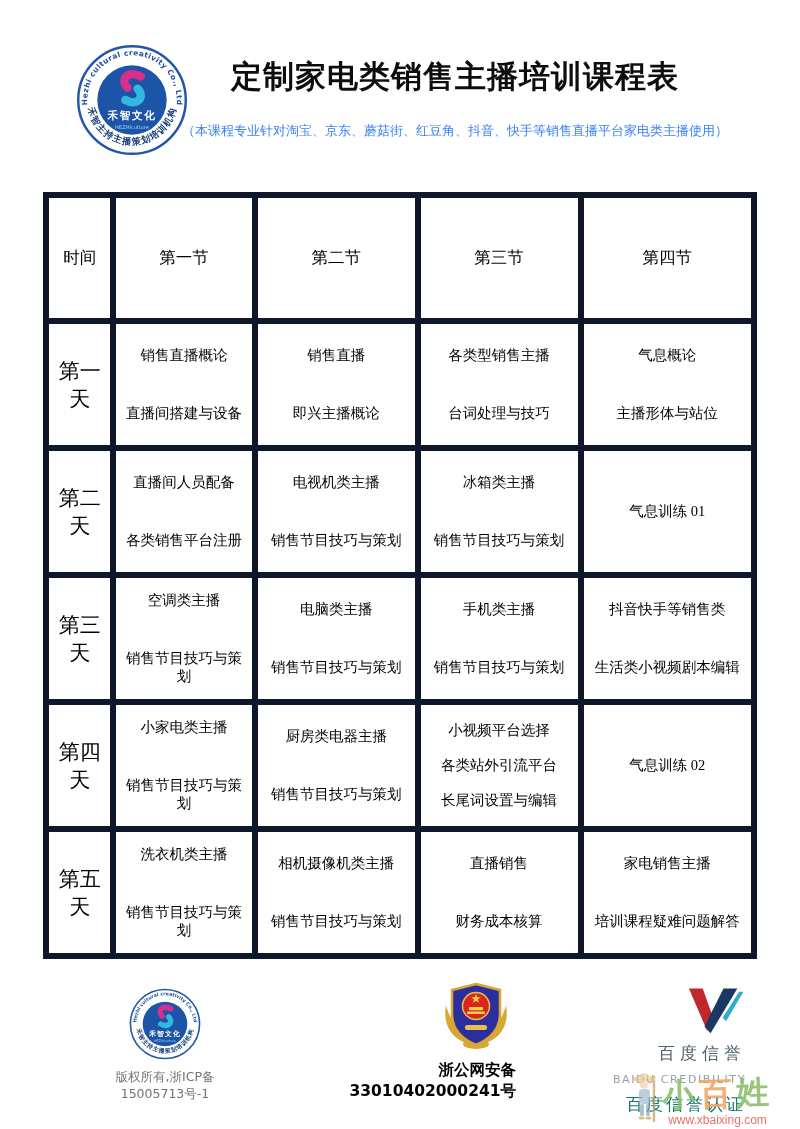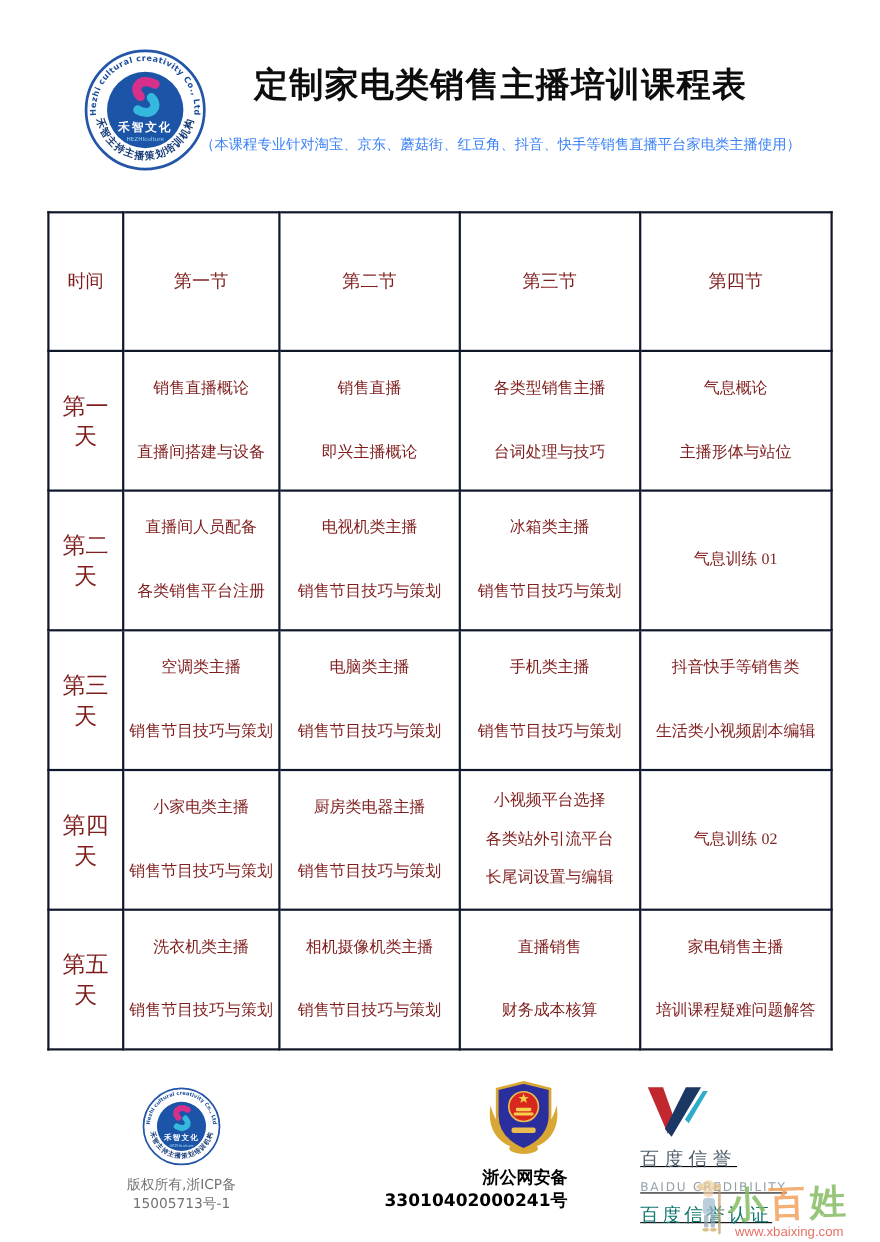--- a/index.html
+++ b/index.html
@@ -13,38 +13,38 @@
   .title-block { position:absolute; left:140px; top:56px; width:630px; text-align:center; }
   .doc-title { font-family:"Liberation Serif","DejaVu Serif",serif; font-size:31px;
                font-weight:700; color:#0d0d0d; letter-spacing:1px; }
   .doc-subtitle { margin-top:24px; font-family:"Liberation Serif","DejaVu Serif",serif;
                   font-size:13px; color:#3b82f6; }
 
   
   table.course { position:absolute; left:43px; top:192px; width:714px;
                  border-collapse:collapse; table-layout:fixed;
                  font-family:"Liberation Serif","DejaVu Serif",serif; }
-  .course th, .course td { border:2px solid #0f172a; text-align:center;
-                 vertical-align:middle; color:#7f1d1d; font-weight:400; padding:4px; }
+  .course th, .course td { border:6px solid #0f172a; text-align:center;
+                 vertical-align:middle; color:#000000; font-weight:400; padding:4px; }
   .course thead tr { height:126px; }
   .course tbody tr { height:127px; }
   .course th { font-size:16.5px; font-weight:500; }
   .day-cell { font-size:21px; }
   .cell-line { font-size:14.5px; line-height:1.3; }
   .cell-line + .cell-line { margin-top:39px; }
   td.tight .cell-line + .cell-line { margin-top:16px; }
 
   
   .f-left  { position:absolute; left:85px;  top:988px; width:160px; text-align:center; }
   .hezhi-logo-sm { width:72px; height:72px; }
   .copyright { margin-top:5px; font-size:12.5px; color:#737373; }
   .f-center { position:absolute; left:306px; top:980px; width:210px; text-align:right; }
   .police-badge { width:80px; height:72px; }
   .police-text { margin-top:4px; font-size:15.5px; font-weight:700; color:#000; }
-  .f-right { position:absolute; left:582px; top:984px; width:164px; text-align:left;text-decoration:underline; }
+  .f-right { position:absolute; left:582px; top:984px; width:164px; text-align:right; }
   .baidu-v { width:64px; height:52px; }
   .baidu-name { font-size:17px; color:#50606c; letter-spacing:5px; margin-top:2px; }
   .baidu-en { font-size:11px; color:#92a0aa; letter-spacing:1.6px; margin-top:8px; }
   .baidu-cert { font-size:17px; color:#0f766e; letter-spacing:3px; margin-top:7px; font-weight:500; }
 
   
   .watermark { position:absolute; right:2px; bottom:2px; width:168px;
                display:flex; align-items:flex-end; opacity:.85; }
   .wm-figure { width:30px; height:58px; flex:0 0 auto; margin-right:2px; }
   .wm-textcol { text-align:center; }

